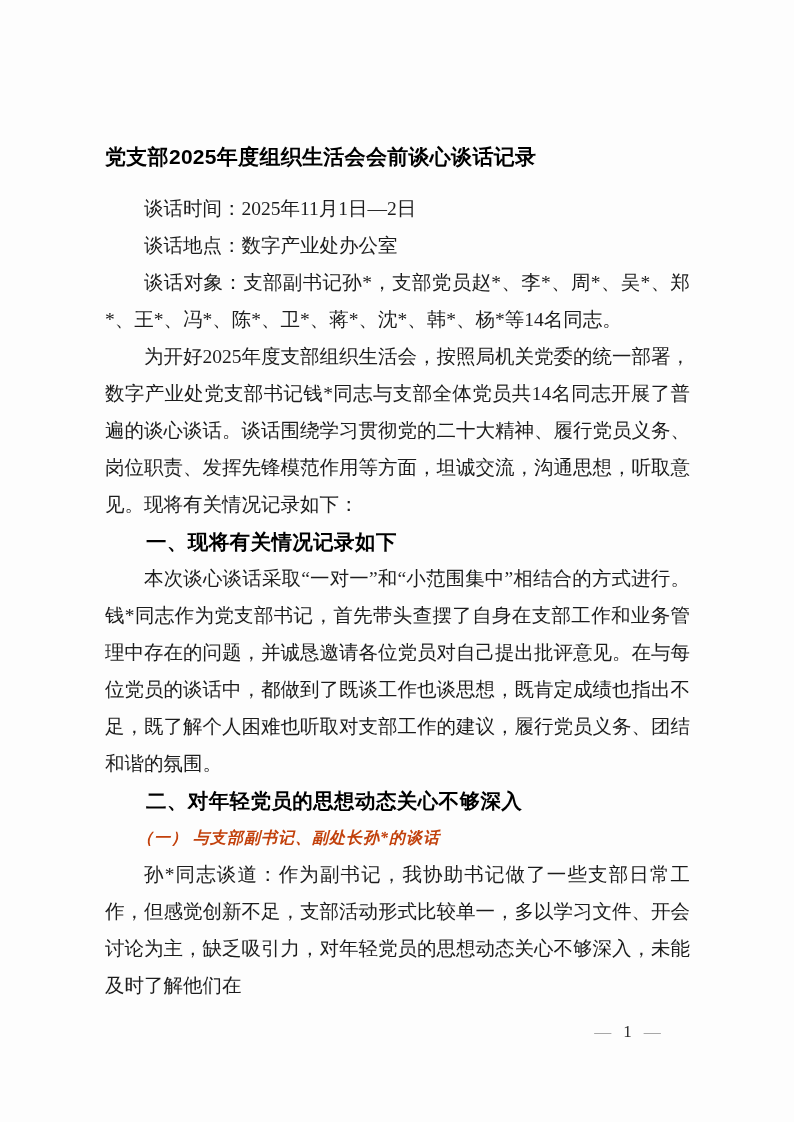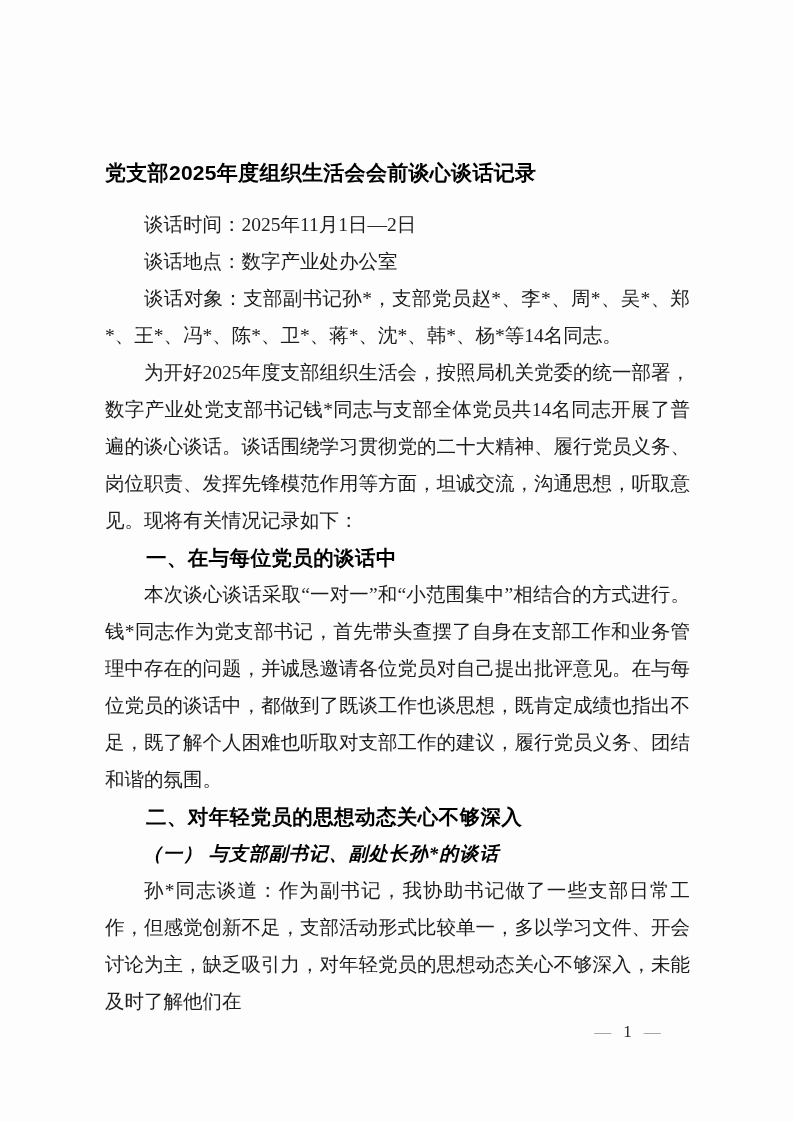--- a/index.html
+++ b/index.html
@@ -16,21 +16,21 @@
     color: #1c1c1c;
     font-family: "Liberation Serif", "DejaVu Serif", serif;
   }
   .content {
     position: absolute;
     left: 105px;
     top: 142px;
     width: 585px;
   }
   .doc-title {
-    margin: 16px 0 18px 0;
+    margin: 0 0 18px 0;
     font-family: "Liberation Sans", "DejaVu Sans", sans-serif;
     font-weight: bold;
     font-size: 21px;
     line-height: 30px;
     color: #000000;
     letter-spacing: 0.3px;
   }
   .body-line {
     margin: 0;
     font-size: 19.5px;
@@ -46,23 +46,23 @@
     line-height: 37px;
     color: #000000;
     text-indent: 2em;
     letter-spacing: 0.4px;
   }
   .sub-heading {
     margin: 0;
     font-family: "Liberation Serif", "DejaVu Serif", serif;
     font-style: italic;
     font-weight: bold;
-    font-size: 19px;
+    font-size: 16px;
     line-height: 37px;
-    color: #000000;
+    color: #c2410c;
     text-indent: 2em;
     letter-spacing: 1px;
   }
   .page-number {
     position: absolute;
     top: 1020px;
     left: 560px;
     width: 135px;
     text-align: center;
     font-size: 17px;
@@ -88,21 +88,21 @@
 
     <p class="body-line">谈话时间：2025年11月1日—2日</p>
 
     <p class="body-line">谈话地点：数字产业处办公室</p>
 
 
     <p class="body-line">谈话对象：支部副书记孙*，支部党员赵*、李*、周*、吴*、郑*、王*、冯*、陈*、卫*、蒋*、沈*、韩*、杨*等14名同志。</p>
 
     <p class="body-line">为开好2025年度支部组织生活会，按照局机关党委的统一部署，数字产业处党支部书记钱*同志与支部全体党员共14名同志开展了普遍的谈心谈话。谈话围绕学习贯彻党的二十大精神、履行党员义务、岗位职责、发挥先锋模范作用等方面，坦诚交流，沟通思想，听取意见。现将有关情况记录如下：</p>
 
-    <h2 class="sec-heading">一、在与每位党员的谈话中</h2>
+    <h2 class="sec-heading">一、现将有关情况记录如下</h2>
 
     <p class="body-line">本次谈心谈话采取“一对一”和“小范围集中”相结合的方式进行。钱*同志作为党支部书记，首先带头查摆了自身在支部工作和业务管理中存在的问题，并诚恳邀请各位党员对自己提出批评意见。在与每位党员的谈话中，都做到了既谈工作也谈思想，既肯定成绩也指出不足，既了解个人困难也听取对支部工作的建议，履行党员义务、团结和谐的氛围。</p>
 
     <h2 class="sec-heading">二、对年轻党员的思想动态关心不够深入</h2>
 
     <h3 class="sub-heading">（一） 与支部副书记、副处长孙*的谈话</h3>
 
     <p class="body-line">孙*同志谈道：作为副书记，我协助书记做了一些支部日常工作，但感觉创新不足，支部活动形式比较单一，多以学习文件、开会讨论为主，缺乏吸引力，对年轻党员的思想动态关心不够深入，未能及时了解他们在</p>
 
   </div>

